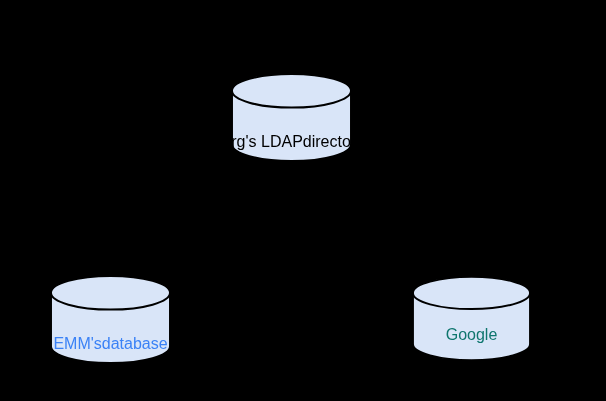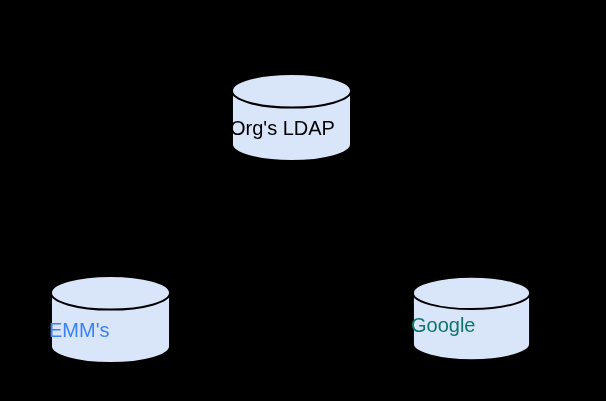--- a/index.html
+++ b/index.html
@@ -32,25 +32,24 @@
   .node svg ellipse {
     stroke-width: 2;
   }
   .label {
     position: absolute;
     left: 0;
     right: 0;
     top: 30%;
     bottom: 8%;
     display: flex;
-    flex-direction: column;
-    align-items: flex-start;
+    align-items: flex-end;
     justify-content: center;
     text-align: center;
-    font-size: 20px;
+    font-size: 16px;
     line-height: 28px;
     color: #000000;
   }
   .label span {
     display: block;
     white-space: nowrap;
   }
   #node-ldap   { left: 230px; top: 72px;  width: 123px; height: 91px; }
   #node-emm    { left: 49px;  top: 274px; width: 123px; height: 91px; }
   #node-google { left: 411px; top: 275px; width: 121px; height: 87px; }
@@ -61,30 +60,32 @@
 
 <div class="stage">
 
   <div class="node" id="node-ldap">
     <svg viewBox="0 0 124 92" preserveAspectRatio="none" aria-hidden="true">
       <path d="M 2 19 L 2 73 A 60 17 0 0 0 122 73 L 122 19 A 60 17 0 0 0 2 19 Z" fill="#d9e5f8" stroke="#000000"></path>
       <ellipse cx="62" cy="19" rx="60" ry="17" fill="#d9e5f8" stroke="#000000"></ellipse>
     </svg>
     <div class="label" style="color: rgb(0, 0, 0);">
       <span>Org's LDAP</span>
+      <span>directory</span>
     </div>
   </div>
 
   <div class="node" id="node-emm">
     <svg viewBox="0 0 124 92" preserveAspectRatio="none" aria-hidden="true">
       <path d="M 2 19 L 2 73 A 60 17 0 0 0 122 73 L 122 19 A 60 17 0 0 0 2 19 Z" fill="#d9e5f8" stroke="#000000"></path>
       <ellipse cx="62" cy="19" rx="60" ry="17" fill="#d9e5f8" stroke="#000000"></ellipse>
     </svg>
     <div class="label" style="color: #3b82f6;">
       <span>EMM's</span>
+      <span>database</span>
     </div>
   </div>
 
   <div class="node" id="node-google">
     <svg viewBox="0 0 124 92" preserveAspectRatio="none" aria-hidden="true">
       <path d="M 2 19 L 2 73 A 60 17 0 0 0 122 73 L 122 19 A 60 17 0 0 0 2 19 Z" fill="#d9e5f8" stroke="#000000"></path>
       <ellipse cx="62" cy="19" rx="60" ry="17" fill="#d9e5f8" stroke="#000000"></ellipse>
     </svg>
     <div class="label" style="color: #0f766e;">
       <span>Google</span>

